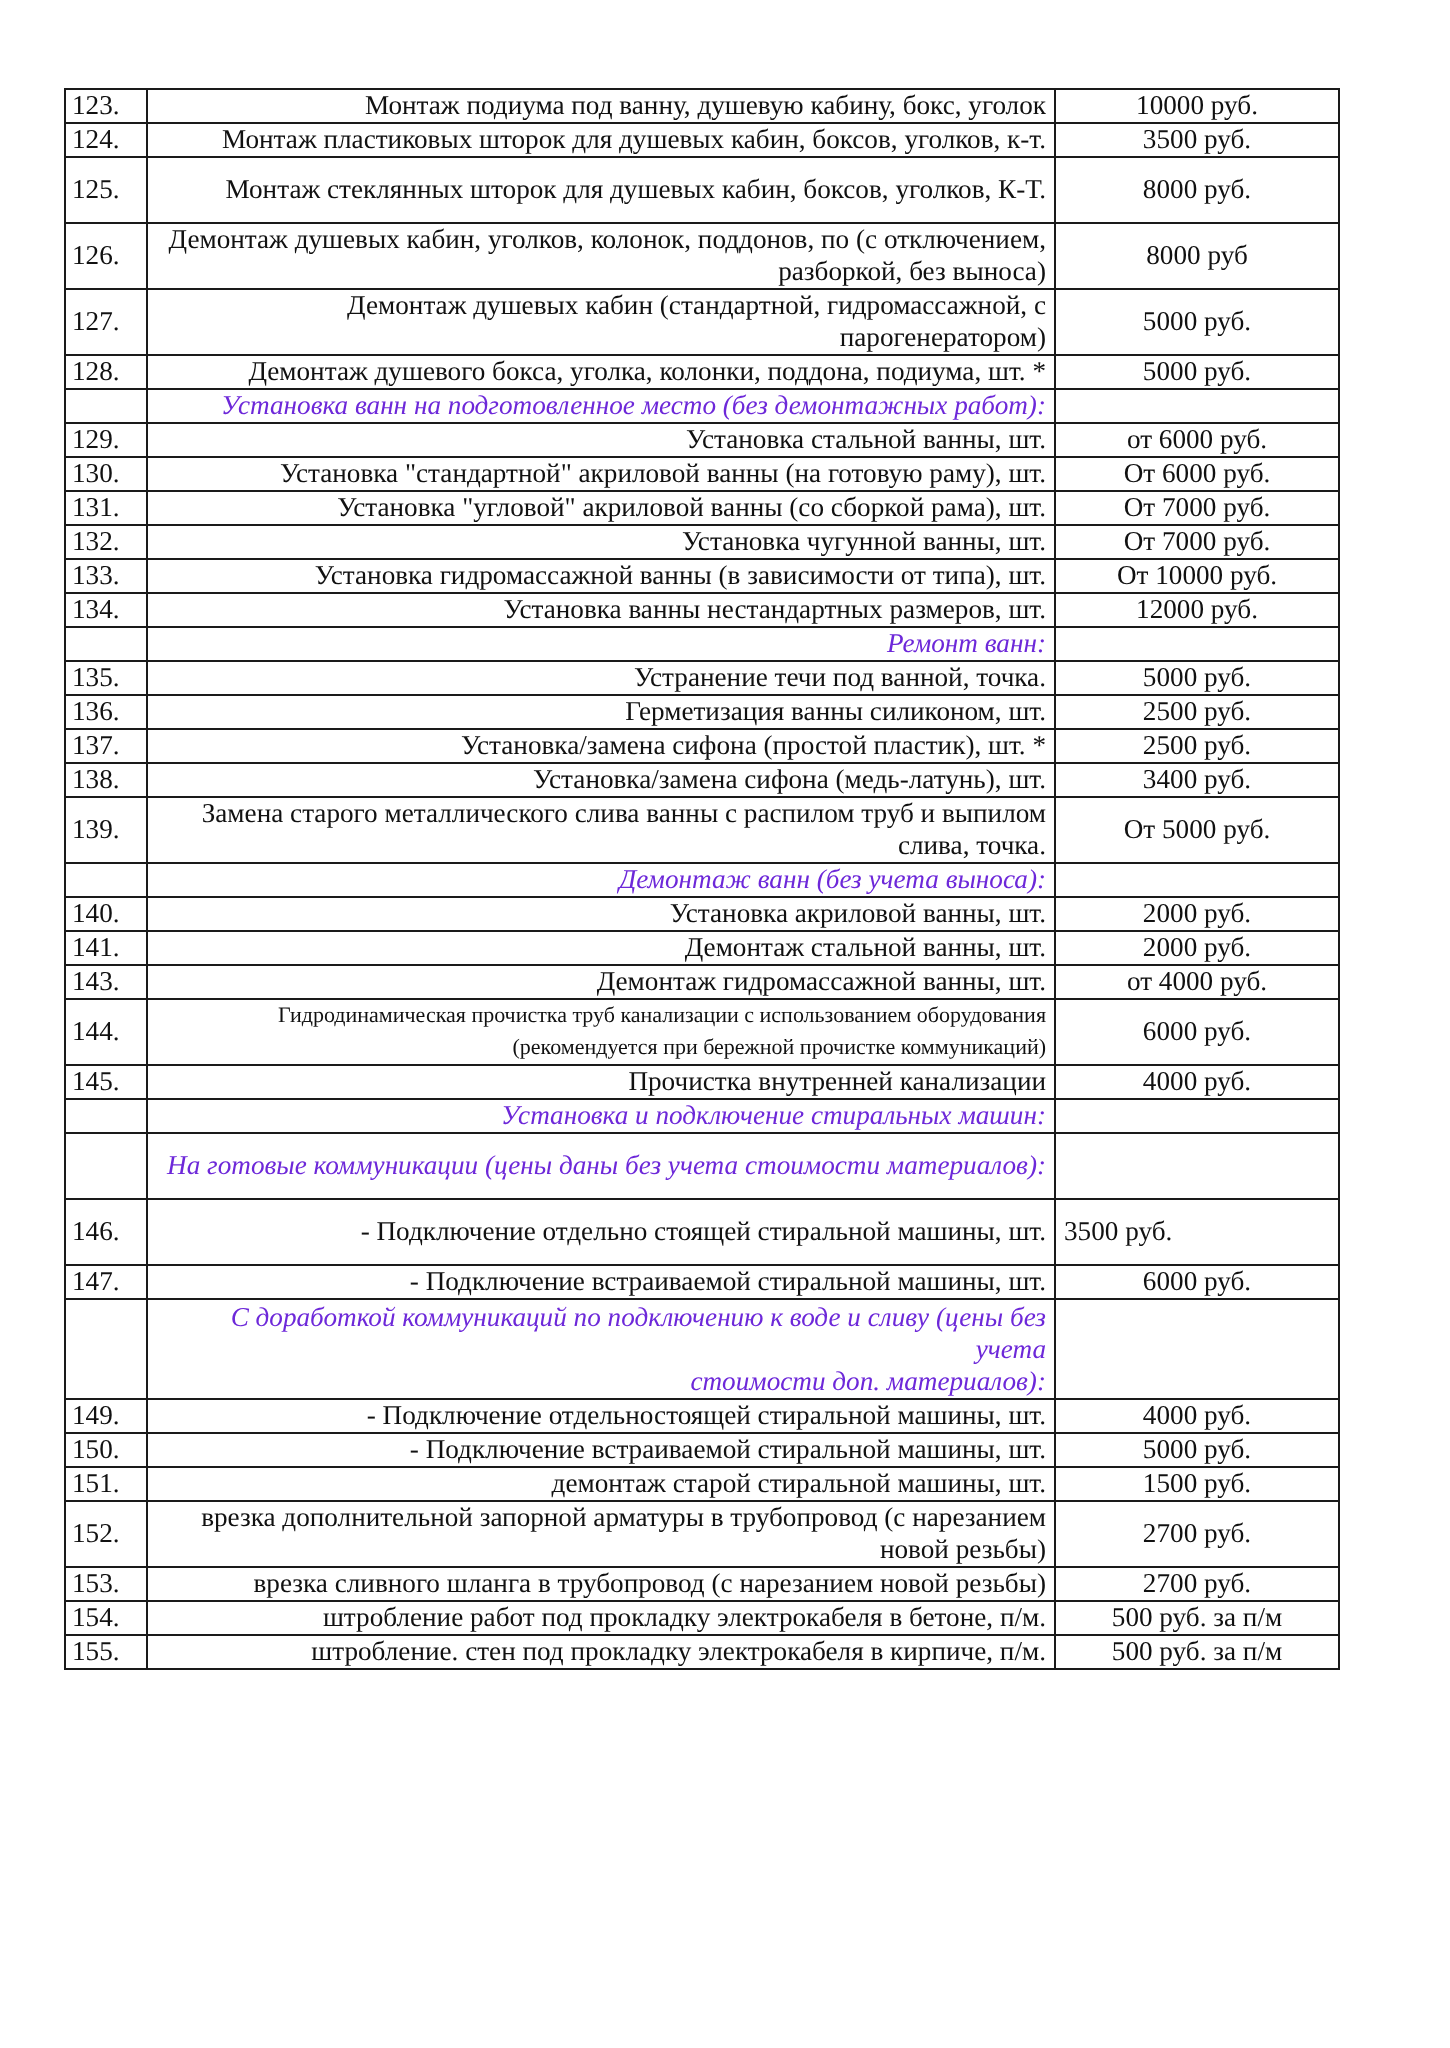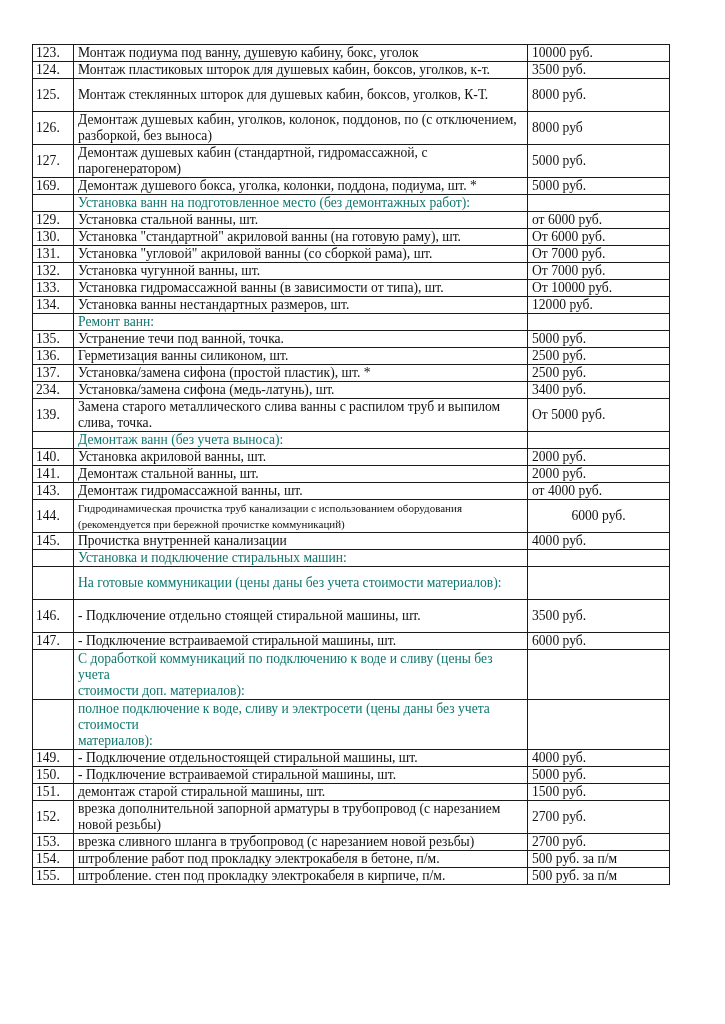--- a/index.html
+++ b/index.html
@@ -5,23 +5,23 @@
   html, body { margin: 0; padding: 0; background: #ffffff; }
   body { width: 725px; height: 1024px; position: relative; overflow: hidden;
          font-family: "Liberation Serif", "DejaVu Serif", serif; color: #111; }
   #price-table { position: absolute; left: 32px; top: 44px; width: 637px;
                  border-collapse: collapse; table-layout: fixed; font-size: 13.6px; line-height: 16px; }
   #price-table td { border: 1.3px solid #1a1a1a; padding: 0 4px; vertical-align: middle; }
   #price-table col.c-num { width: 41px; }
   #price-table col.c-desc { width: 454px; }
   #price-table col.c-price { width: 142px; }
   td.num { text-align: left; padding-left: 3px !important; }
-  td.desc { text-align: left; }
-  td.price { text-align: left; }
-  tr.section td.desc { color: #0f766e; }
+  td.desc { text-align: right; }
+  td.price { text-align: center; }
+  tr.section td.desc { font-style: italic; color: #6d28d9; }
   tr.h1 td { height: 16px; }
   tr.h2 td { height: 32px; }
   tr.h3 td { height: 49px; }
   td.price.bottom { vertical-align: bottom; text-align: left; padding-left: 8px; }
   td.desc.pre { white-space: pre-line; }
 </style>
 </head>
 <body>
 
 <table id="price-table">
@@ -50,21 +50,21 @@
         <td class="num">126.</td>
         <td class="desc">Демонтаж душевых кабин, уголков, колонок, поддонов, по (с отключением, разборкой, без выноса)</td>
         <td class="price">8000 руб</td>
       </tr>
     <tr class="h2">
         <td class="num">127.</td>
         <td class="desc">Демонтаж душевых кабин (стандартной, гидромассажной, с парогенератором)</td>
         <td class="price">5000 руб.</td>
       </tr>
     <tr class="h1">
-        <td class="num">169.</td>
+        <td class="num">128.</td>
         <td class="desc">Демонтаж душевого бокса, уголка, колонки, поддона, подиума, шт. *</td>
         <td class="price">5000 руб.</td>
       </tr>
     <tr class="h1 section">
         <td class="num"></td>
         <td class="desc">Установка ванн на подготовленное место (без демонтажных работ):</td>
         <td class="price"></td>
       </tr>
     <tr class="h1">
         <td class="num">129.</td>
@@ -110,21 +110,21 @@
         <td class="num">136.</td>
         <td class="desc">Герметизация ванны силиконом, шт.</td>
         <td class="price">2500 руб.</td>
       </tr>
     <tr class="h1">
         <td class="num">137.</td>
         <td class="desc">Установка/замена сифона (простой пластик), шт. *</td>
         <td class="price">2500 руб.</td>
       </tr>
     <tr class="h1">
-        <td class="num">234.</td>
+        <td class="num">138.</td>
         <td class="desc">Установка/замена сифона (медь-латунь), шт.</td>
         <td class="price">3400 руб.</td>
       </tr>
     <tr class="h2">
         <td class="num">139.</td>
         <td class="desc">Замена старого металлического слива ванны с распилом труб и выпилом слива, точка.</td>
         <td class="price">От 5000 руб.</td>
       </tr>
     <tr class="h1 section">
         <td class="num"></td>
@@ -174,27 +174,20 @@
     <tr class="h1">
         <td class="num">147.</td>
         <td class="desc">- Подключение встраиваемой стиральной машины, шт.</td>
         <td class="price">6000 руб.</td>
       </tr>
     <tr class="h3 section">
         <td class="num"></td>
         <td class="desc pre">С доработкой коммуникаций по подключению к воде и сливу (цены без
 учета
 стоимости доп. материалов):</td>
-        <td class="price"></td>
-      </tr>
-    <tr class="h3 section">
-        <td class="num"></td>
-        <td class="desc pre">полное подключение к воде, сливу и электросети (цены даны без учета
-стоимости
-материалов):</td>
         <td class="price"></td>
       </tr>
     <tr class="h1">
         <td class="num">149.</td>
         <td class="desc">- Подключение отдельностоящей стиральной машины, шт.</td>
         <td class="price">4000 руб.</td>
       </tr>
     <tr class="h1">
         <td class="num">150.</td>
         <td class="desc">- Подключение встраиваемой стиральной машины, шт.</td>

